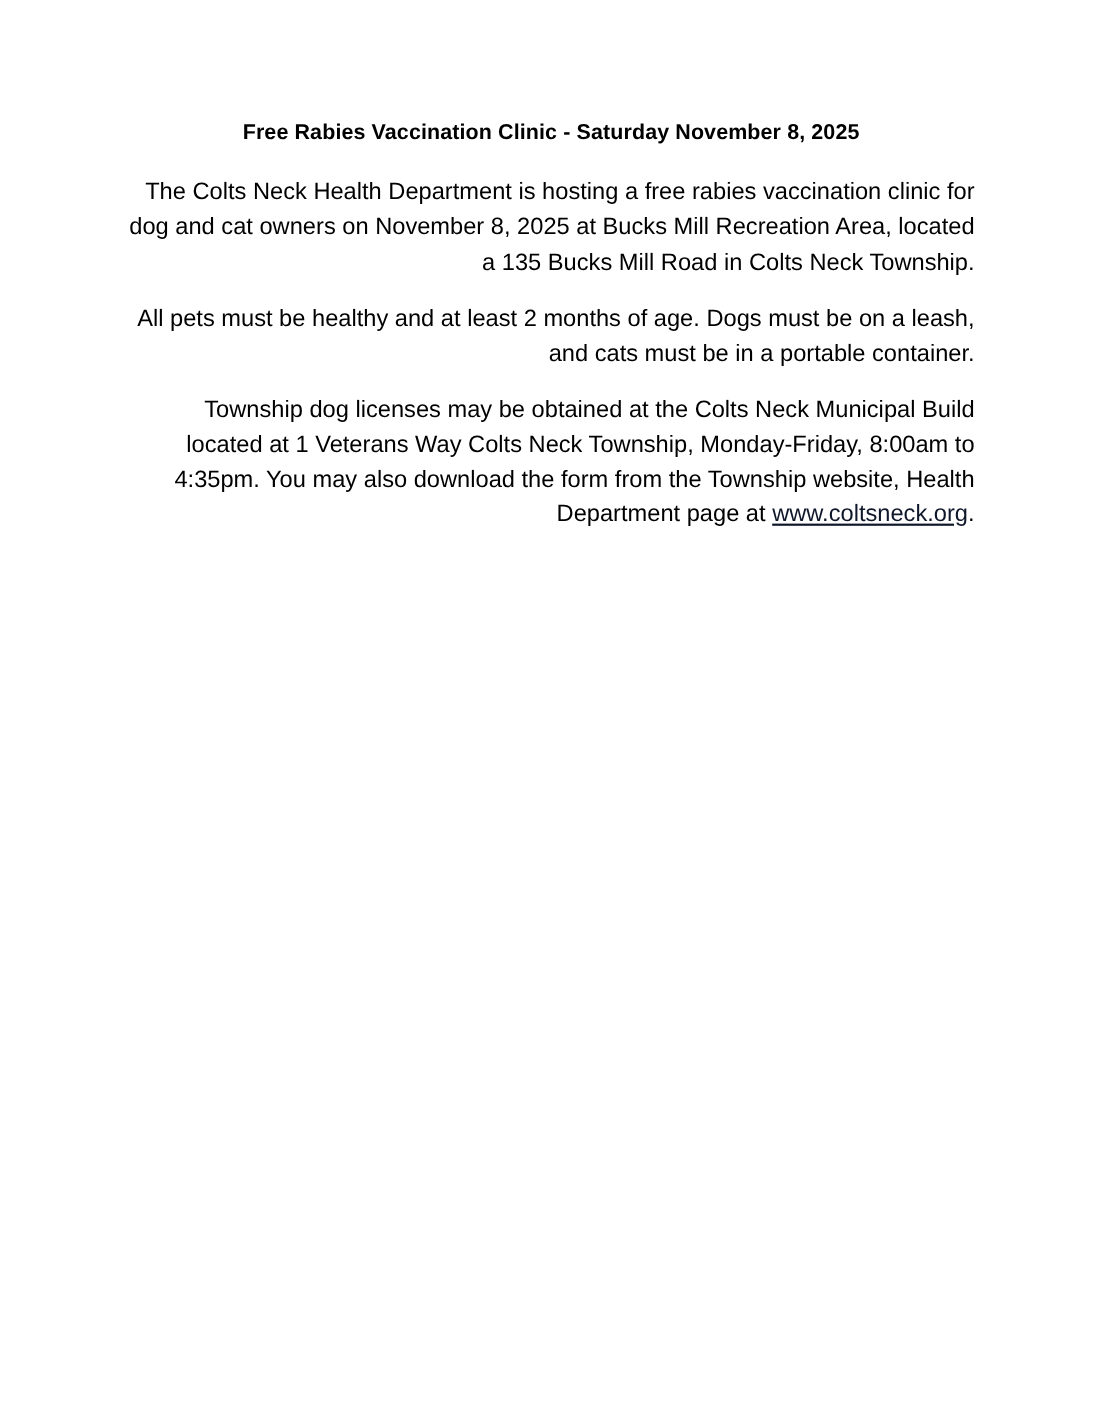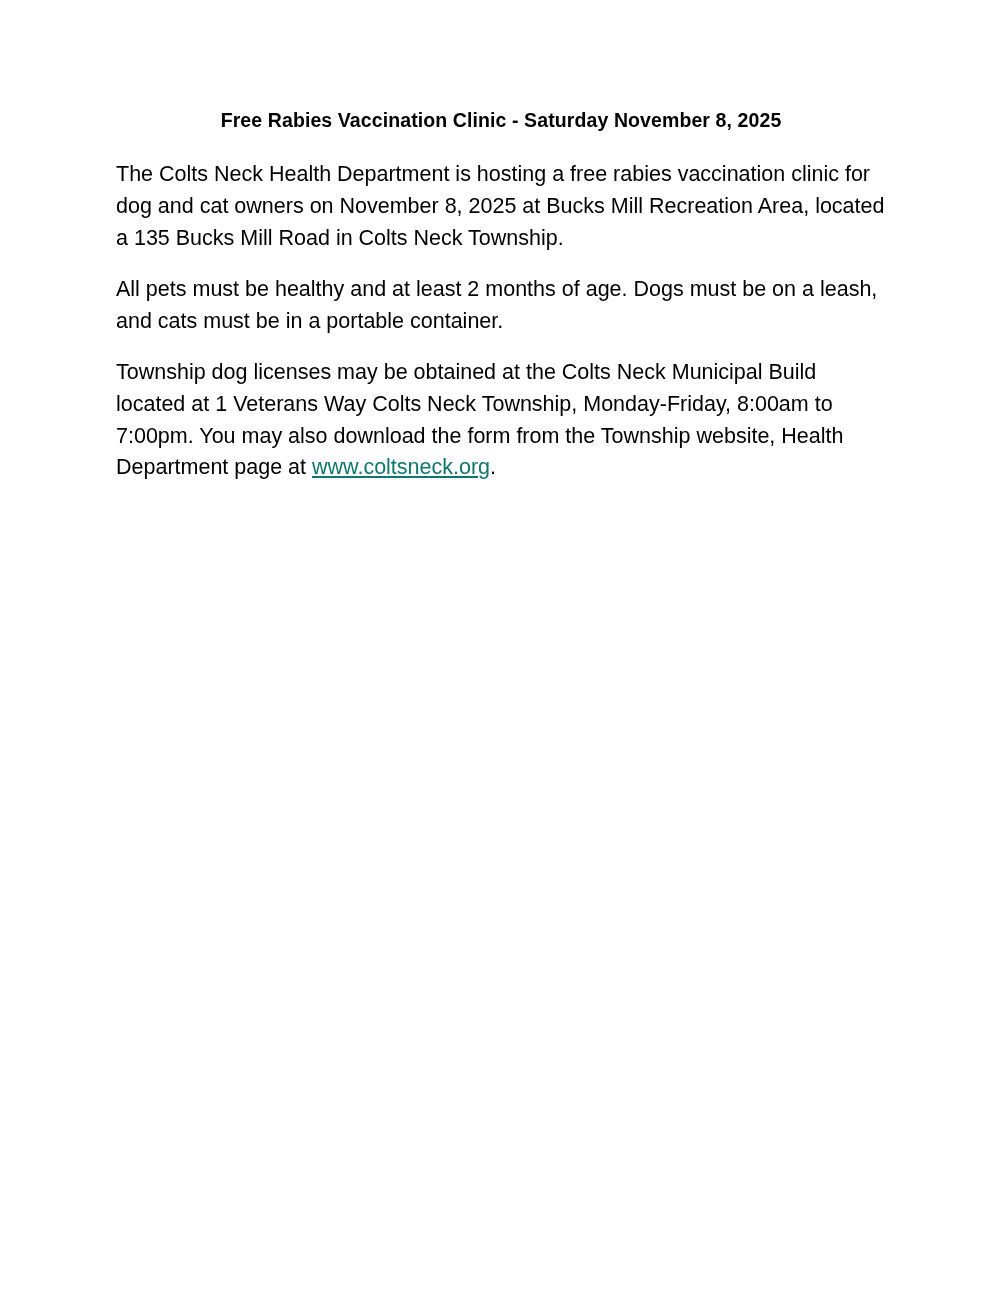--- a/index.html
+++ b/index.html
@@ -38,39 +38,39 @@
     margin: 0 0 26px 0;
     line-height: 1.3;
     color: #000000;
   }
   .para {
     font-family: "Liberation Sans", sans-serif;
     font-size: 21.5px;
     line-height: 1.47;
     margin: 0 0 20px 0;
     color: #000000;
-    text-align: left;
+    text-align: right;
   }
   .para:last-child {
     margin-bottom: 0;
   }
   a.link {
-    color: #0f766e;
+    color: #0f172a;
     text-decoration: underline;
   }
 </style>
 </head>
 <body>
 
 <div class="page">
   <div class="doc-body">
 
     <h1 class="doc-title">Free Rabies Vaccination Clinic - Saturday November 8, 2025</h1>
 
     <p class="para">The Colts Neck Health Department is hosting a free rabies vaccination clinic for dog and cat owners on November 8, 2025 at Bucks Mill Recreation Area, located a 135 Bucks Mill Road in Colts Neck Township.</p>
 
 
     <p class="para">All pets must be healthy and at least 2 months of age. Dogs must be on a leash, and cats must be in a portable container.</p>
 
-    <p class="para"><span> Township dog licenses may be obtained at the Colts Neck Municipal Build located at 1 Veterans Way Colts Neck Township, Monday-Friday, 8:00am to 7:00pm. You may also download the form from the Township website, Health Department page at </span><a class="link" href="#">www.coltsneck.org</a><span>.</span></p>
+    <p class="para"><span> Township dog licenses may be obtained at the Colts Neck Municipal Build located at 1 Veterans Way Colts Neck Township, Monday-Friday, 8:00am to 4:35pm. You may also download the form from the Township website, Health Department page at </span><a class="link" href="#">www.coltsneck.org</a><span>.</span></p>
 
   </div>
 </div>
 
 </body></html>

